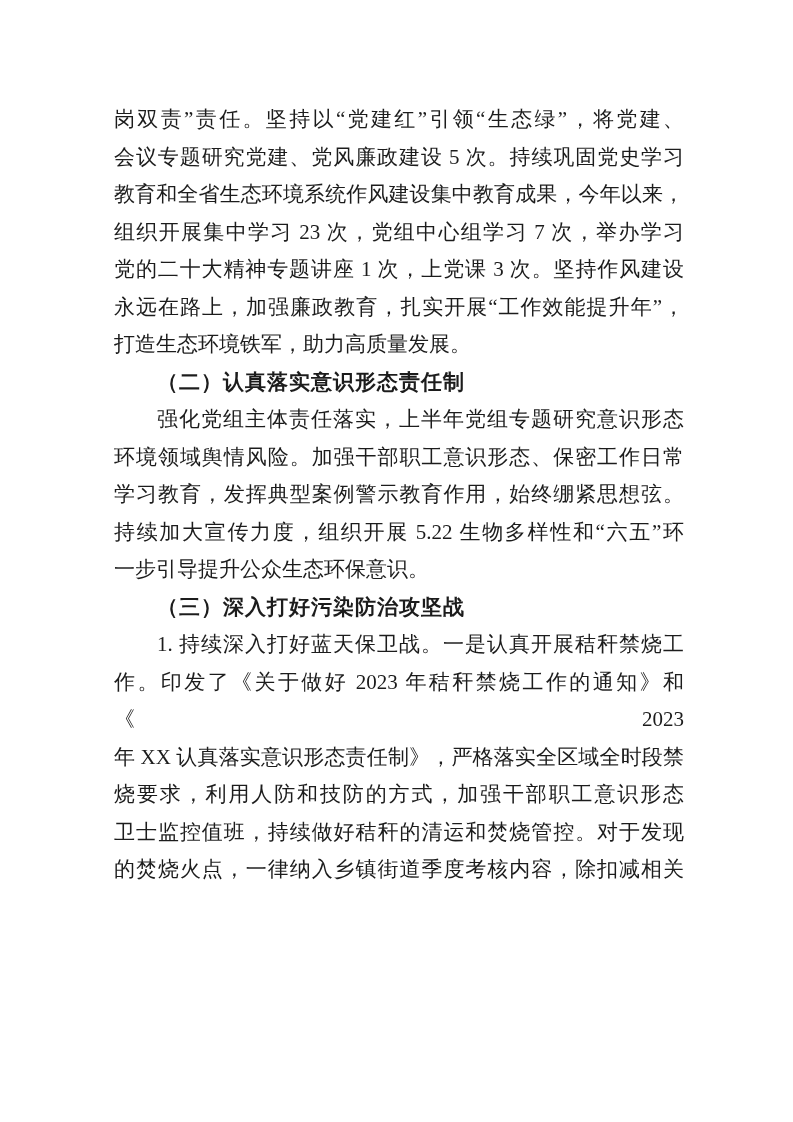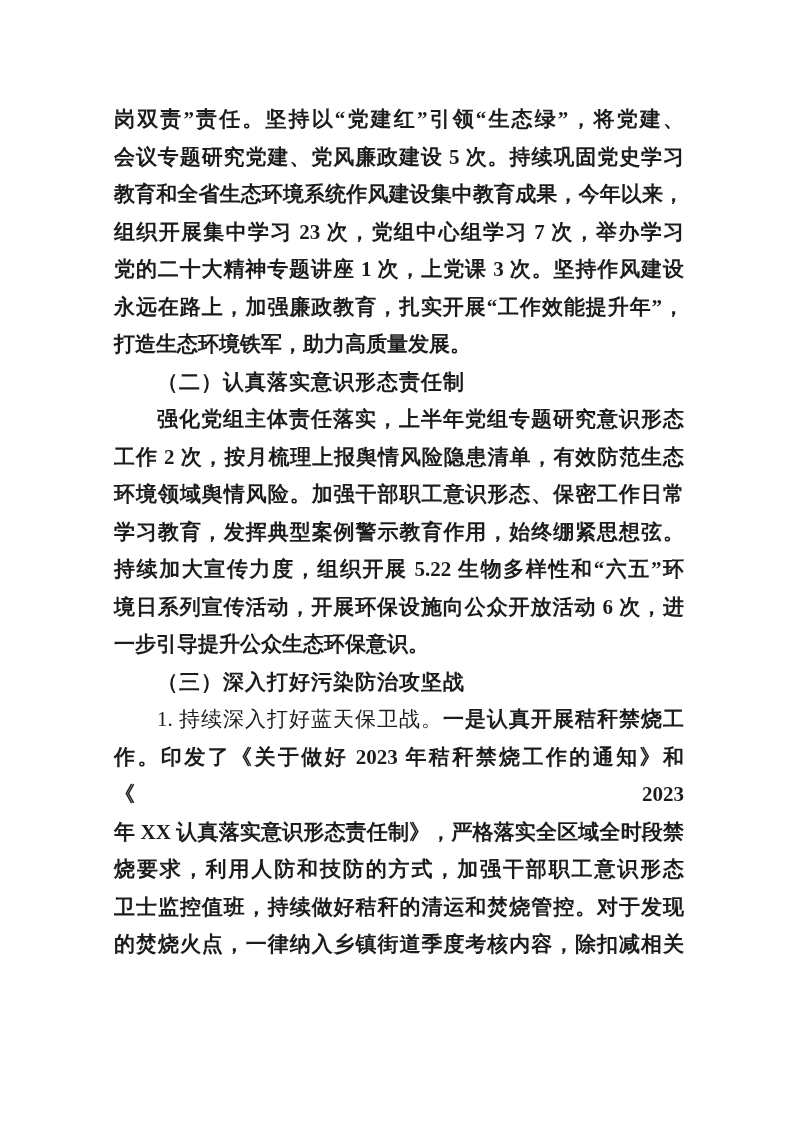--- a/index.html
+++ b/index.html
@@ -37,46 +37,44 @@
   .line.justify {
     text-align-last: justify;
   }
   .line.no-justify {
     text-align: right;
     text-align-last: left;
   }
   .line.indent {
     text-indent: 43px;
   }
-  .seg.normal { font-weight: bold; }
+  .seg.normal { font-weight: normal; }
   .seg.bold { font-weight: normal; }
   .seg.heading {
     font-weight: bold;
     letter-spacing: 1px;
   }
 </style>
 </head>
 <body>
 
 <div class="page">
   <div class="text-block" id="doc" style="color: rgb(28, 28, 28);">
       <div class="line justify"><span class="seg normal">岗双责”责任。坚持以“党建红”引领“生态绿”，将党建、</span></div>
       <div class="line justify"><span class="seg normal">会议专题研究党建、党风廉政建设 5 次。持续巩固党史学习</span></div>
       <div class="line justify"><span class="seg normal">教育和全省生态环境系统作风建设集中教育成果，今年以来，</span></div>
       <div class="line justify"><span class="seg normal">组织开展集中学习 23 次，党组中心组学习 7 次，举办学习</span></div>
       <div class="line justify"><span class="seg normal">党的二十大精神专题讲座 1 次，上党课 3 次。坚持作风建设</span></div>
       <div class="line justify"><span class="seg normal">永远在路上，加强廉政教育，扎实开展“工作效能提升年”，</span></div>
       <div class="line no-justify"><span class="seg normal">打造生态环境铁军，助力高质量发展。</span></div>
       <div class="line no-justify indent"><span class="seg heading">（二）认真落实意识形态责任制</span></div>
       <div class="line justify indent"><span class="seg normal">强化党组主体责任落实，上半年党组专题研究意识形态</span></div>
-      <div class="line justify"><span class="seg normal">工作 2 次，按月梳理上报舆情风险隐患清单，有效防范生态</span></div>
       <div class="line justify"><span class="seg normal">环境领域舆情风险。加强干部职工意识形态、保密工作日常</span></div>
       <div class="line justify"><span class="seg normal">学习教育，发挥典型案例警示教育作用，始终绷紧思想弦。</span></div>
       <div class="line justify"><span class="seg normal">持续加大宣传力度，组织开展 5.22 生物多样性和“六五”环</span></div>
-      <div class="line justify"><span class="seg normal">境日系列宣传活动，开展环保设施向公众开放活动 6 次，进</span></div>
       <div class="line no-justify"><span class="seg normal">一步引导提升公众生态环保意识。</span></div>
       <div class="line no-justify indent"><span class="seg heading">（三）深入打好污染防治攻坚战</span></div>
       <div class="line justify indent"><span class="seg bold">1. 持续深入打好蓝天保卫战。</span><span class="seg normal">一是认真开展秸秆禁烧工</span></div>
       <div class="line justify"><span class="seg normal">作。印发了《关于做好 2023 年秸秆禁烧工作的通知》和《2023</span></div>
       <div class="line justify"><span class="seg normal">年 XX 认真落实意识形态责任制》，严格落实全区域全时段禁</span></div>
       <div class="line justify"><span class="seg normal">烧要求，利用人防和技防的方式，加强干部职工意识形态</span></div>
       <div class="line justify"><span class="seg normal">卫士监控值班，持续做好秸秆的清运和焚烧管控。对于发现</span></div>
       <div class="line justify"><span class="seg normal">的焚烧火点，一律纳入乡镇街道季度考核内容，除扣减相关</span></div>
     </div>
 </div>

